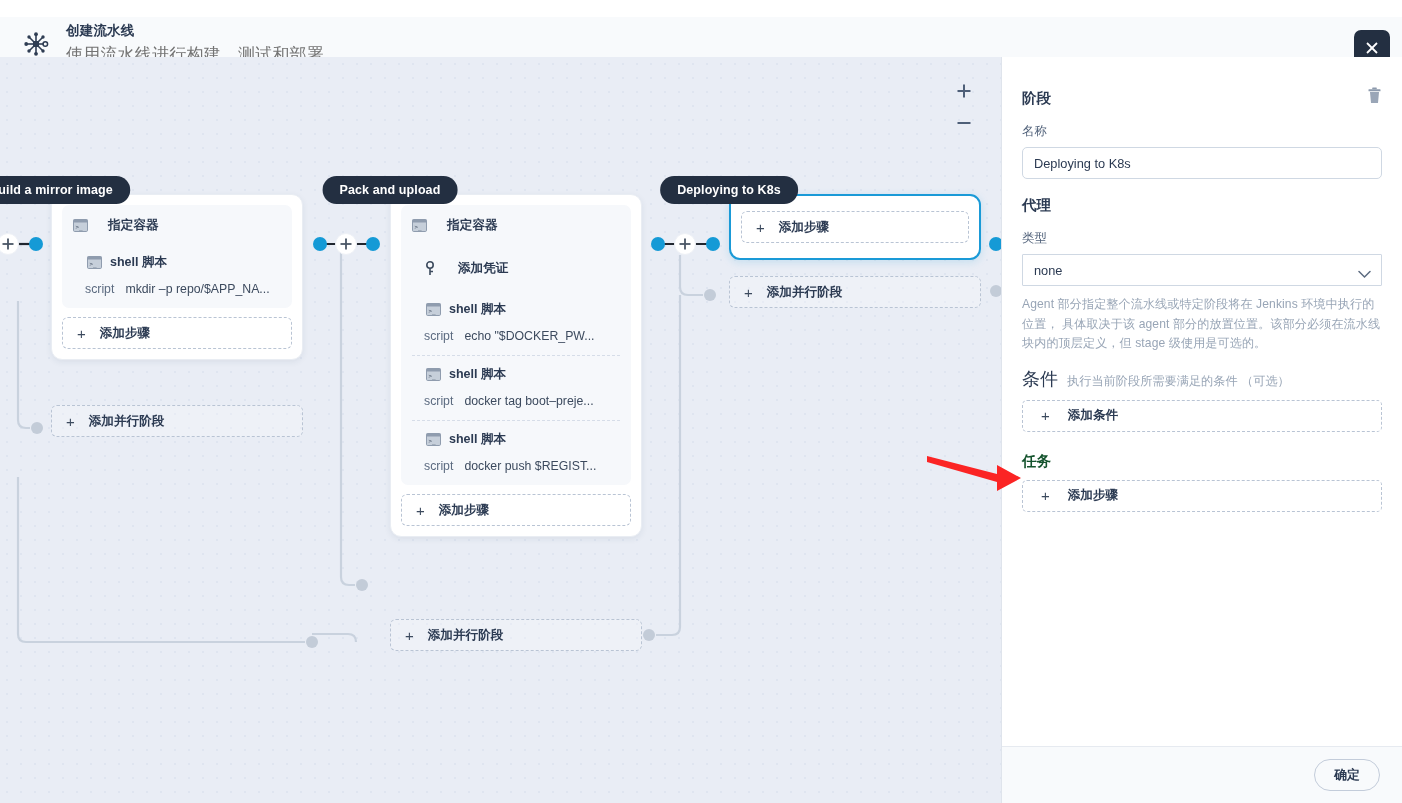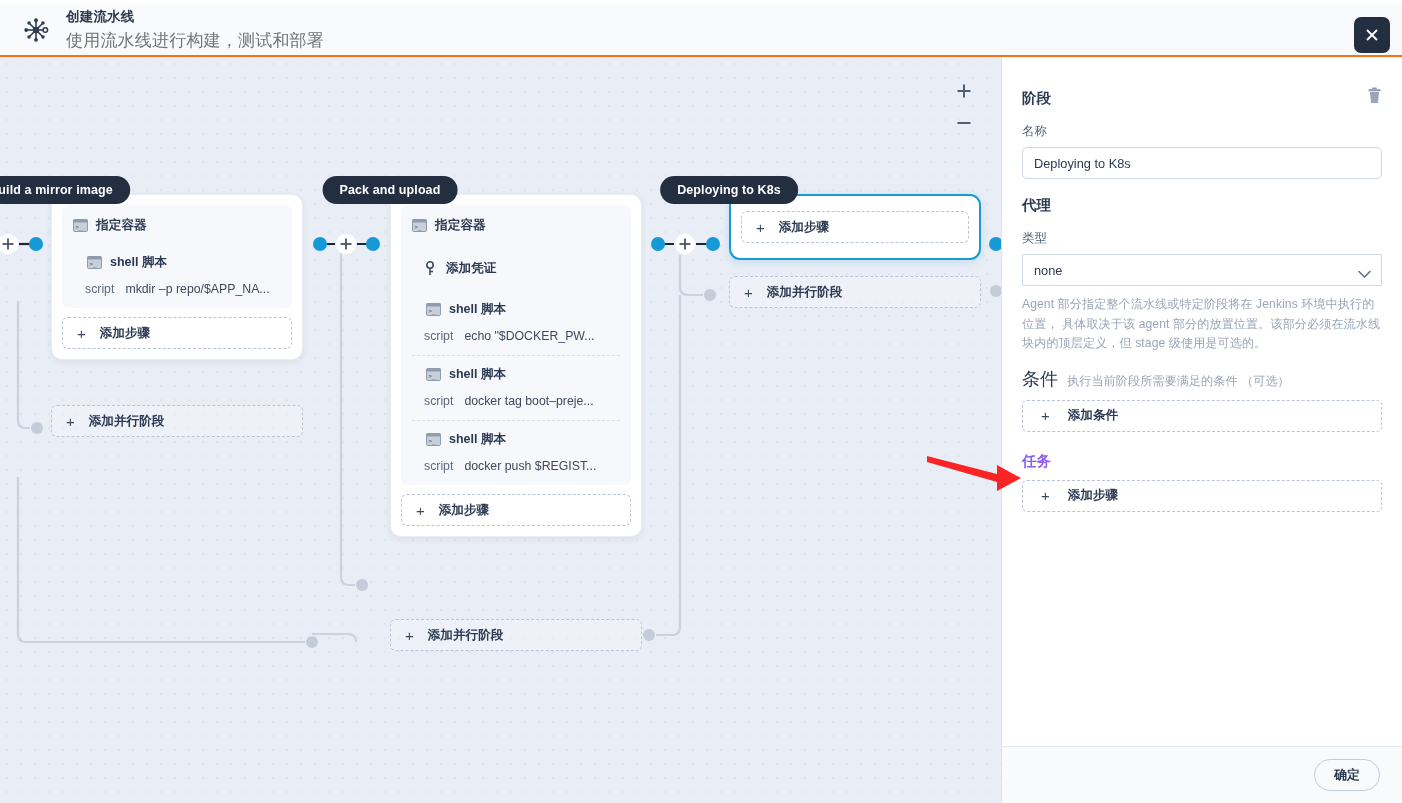--- a/index.html
+++ b/index.html
@@ -10,23 +10,23 @@
     overflow: hidden;
   }
   .app {
     position: relative;
     width: 1402px; height: 803px;
     background: #fff;
   }
 
   
   .header {
-    position: absolute; left: 0; top: 4px; width: 1402px; height: 57px;
+    position: absolute; left: 0; top: 17px; width: 1402px; height: 57px;
     background: #f8fafc;
-    border-bottom: 6px solid #f97316;
+    border-bottom: 3px solid #f97316;
     display: flex; align-items: center;
   }
   .hdr-icon {
     width: 44px; height: 44px; margin-left: 14px;
     display: flex; align-items: center; justify-content: center;
   }
   .hdr-texts { margin-left: 8px; display: flex; flex-direction: column; gap: 3px; }
   .hdr-title { font-size: 13.5px; font-weight: bold; color: #2b3a52; letter-spacing: .2px; }
   .hdr-sub { font-size: 17px; color: #737373; letter-spacing: .2px; }
   .close-btn {
@@ -84,21 +84,21 @@
     z-index: 10;
   }
   .stage-card.selected {
     border: 2px solid #1a9ad7;
     box-shadow: 0 2px 8px rgba(26,154,215,.18);
   }
   .steps-box {
     background: #f6f8fb; border-radius: 7px;
     padding: 12px 11px 10px 11px;
   }
-  .row-icon-text { display: flex; align-items: center; gap: 8px; text-align: right; }
+  .row-icon-text { display: flex; align-items: center; gap: 20px; text-align: right; }
   .agent-row { margin-bottom: 10px; }
   .agent-txt { font-size: 12.7px; font-weight: bold; color: #2b3a52; }
   .step-group { padding-top: 10px; }
   .step-group + .step-group { border-top: 1px dashed #d6dde8; margin-top: 10px; }
   .step-head { display: flex; align-items: center; gap: 8px; padding-left: 14px; }
   .step-title { font-size: 12.5px; font-weight: bold; color: #2b3a52; }
   .cred-row { padding-left: 12px; margin-bottom: 6px; }
   .cred-txt { font-size: 12.6px; font-weight: bold; color: #2b3a52; }
   .param-row {
     display: flex; gap: 11px; align-items: center;
@@ -162,21 +162,21 @@
   }
   .cond-line { margin-top: 13px; display: flex; align-items: baseline; gap: 9px; }
   .cond-strong { font-size: 18px; font-weight: normal; color: #2b3a52; }
   .cond-note { font-size: 12.2px; color: #98a5b6; }
   .panel-dashed {
     margin-top: 9px; width: 100%; height: 32px;
     border: 1px dashed #b9c4d4; border-radius: 5px;
     display: flex; align-items: center; padding-left: 18px; gap: 18px;
     font-size: 12.6px; font-weight: bold; color: #2b3a52; cursor: pointer;
   }
-  .task-title { font-size: 14.5px; font-weight: bold; color: #8b5cf6; margin-top: 20px; }
+  .task-title { font-size: 14.5px; font-weight: bold; color: #14532d; margin-top: 20px; }
   .panel-footer {
     height: 57px; border-top: 1px solid #e6eaf0; background: #f8fafc;
     display: flex; align-items: center; justify-content: flex-end;
     padding-right: 22px;
   }
   .ok-btn {
     min-width: 66px; height: 32px; border-radius: 17px;
     border: 1px solid #c3ccda; background: #f8fafc;
     font-size: 12.8px; font-weight: bold; color: #2b3a52;
     display: flex; align-items: center; justify-content: center;

